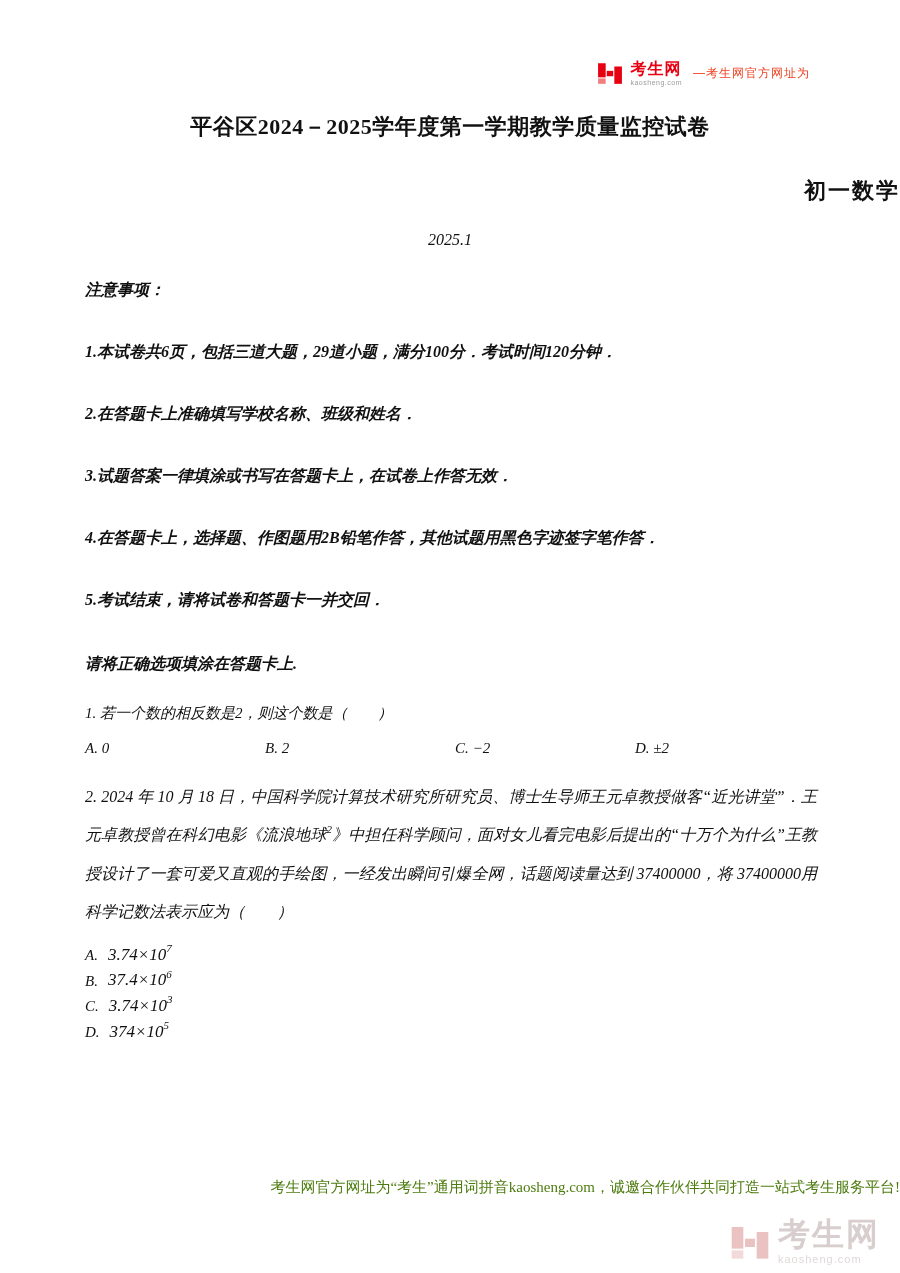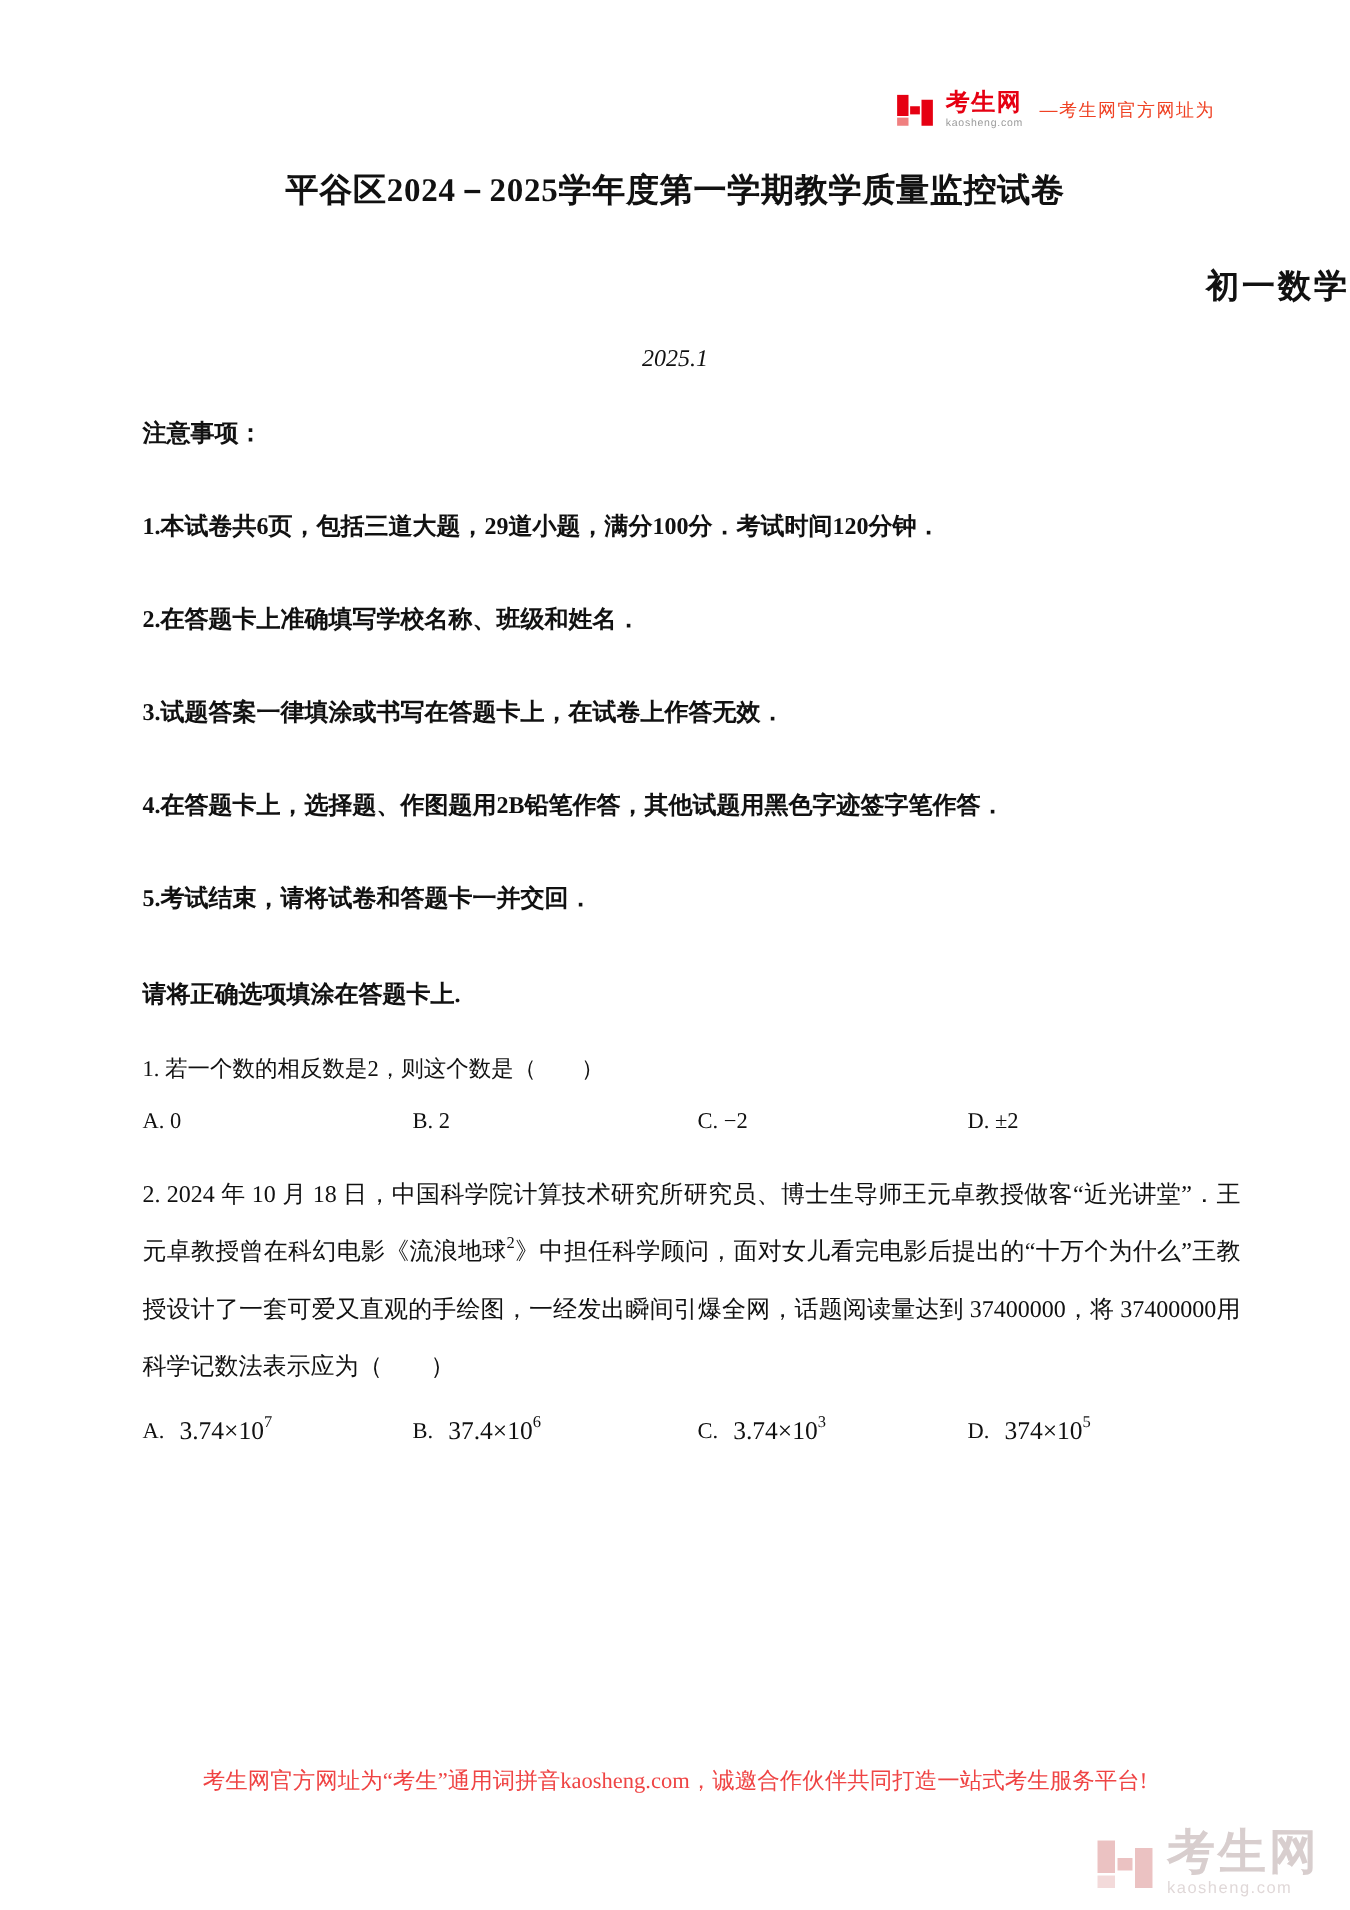--- a/index.html
+++ b/index.html
@@ -17,40 +17,40 @@
   .brand-name{font-family:"Liberation Sans",sans-serif;font-weight:bold;font-size:16px;color:#e60012;letter-spacing:1px;}
   .brand-domain{font-family:"Liberation Sans",sans-serif;font-size:7px;color:#9a9a9a;margin-top:2px;letter-spacing:.5px;}
   .brand-tagline{font-family:"Liberation Sans",sans-serif;font-size:12px;color:#ef4123;margin-left:4px;letter-spacing:1px;}
 
   .title{position:absolute;top:112px;left:0;width:100%;text-align:center;
     font-size:22px;font-weight:bold;margin:0;letter-spacing:.5px;}
   .subject{position:absolute;top:176px;left:0;width:100%;text-align:right;
     font-size:22px;font-weight:bold;margin:0;letter-spacing:2px;}
   .date{position:absolute;top:231px;left:0;width:100%;text-align:center;font-size:16px;font-style:italic;}
 
-  .content{position:absolute;left:95px;top:280px;width:732px;font-size:16px;line-height:20px;}
+  .content{position:absolute;left:85px;top:280px;width:732px;font-size:16px;line-height:20px;font-style:italic;}
   .content p{margin:0;}
   .bold{font-weight:bold;}
   .notice-item{margin-top:42px !important;font-weight:bold;}
   .section-heading{margin-top:42px !important;font-weight:bold;}
   .section-sub{margin-top:44px !important;font-weight:bold;}
   .q1{margin-top:29px !important;font-size:15px;}
   .options-row{display:flex;margin-top:15px;font-size:15px;}
   .options-row .opt{flex:0 0 auto;}
   .opt-a{width:180px;}
   .opt-b{width:190px;}
   .opt-c{width:180px;}
   .q2para{margin-top:20px !important;line-height:38px;text-align:justify;font-size:16px;}
   .sup2{font-size:11px;position:relative;top:-7px;}
-  .math-row{margin-top:8px;align-items:baseline;}
+  .math-row{margin-top:8px;align-items:baseline;flex-direction:column;}
   .math{font-size:17px;margin-left:10px;}
   .math sup{font-size:11px;position:relative;top:-1px;}
   .q3{margin-top:30px !important;font-size:15px;}
 
-  .footer{position:absolute;top:1178px;left:0;width:100%;text-align:center;font-size:15px;color:#ef4444;}
+  .footer{position:absolute;top:1178px;left:0;width:100%;text-align:right;font-size:15px;color:#4d7c0f;}
 
   
   .watermark{position:absolute;right:20px;bottom:8px;display:flex;align-items:center;gap:8px;opacity:.9;}
   .wm-icon{width:40px;height:40px;}
   .wm-text{display:flex;flex-direction:column;line-height:1;}
   .wm-name{font-family:"Liberation Sans",sans-serif;font-weight:bold;font-size:32px;color:#d4c9c9;letter-spacing:2px;}
   .wm-domain{font-family:"Liberation Sans",sans-serif;font-size:11px;color:#ddd4d4;margin-top:4px;letter-spacing:1px;text-align:left;}
 </style>
 </head>
 <body>

